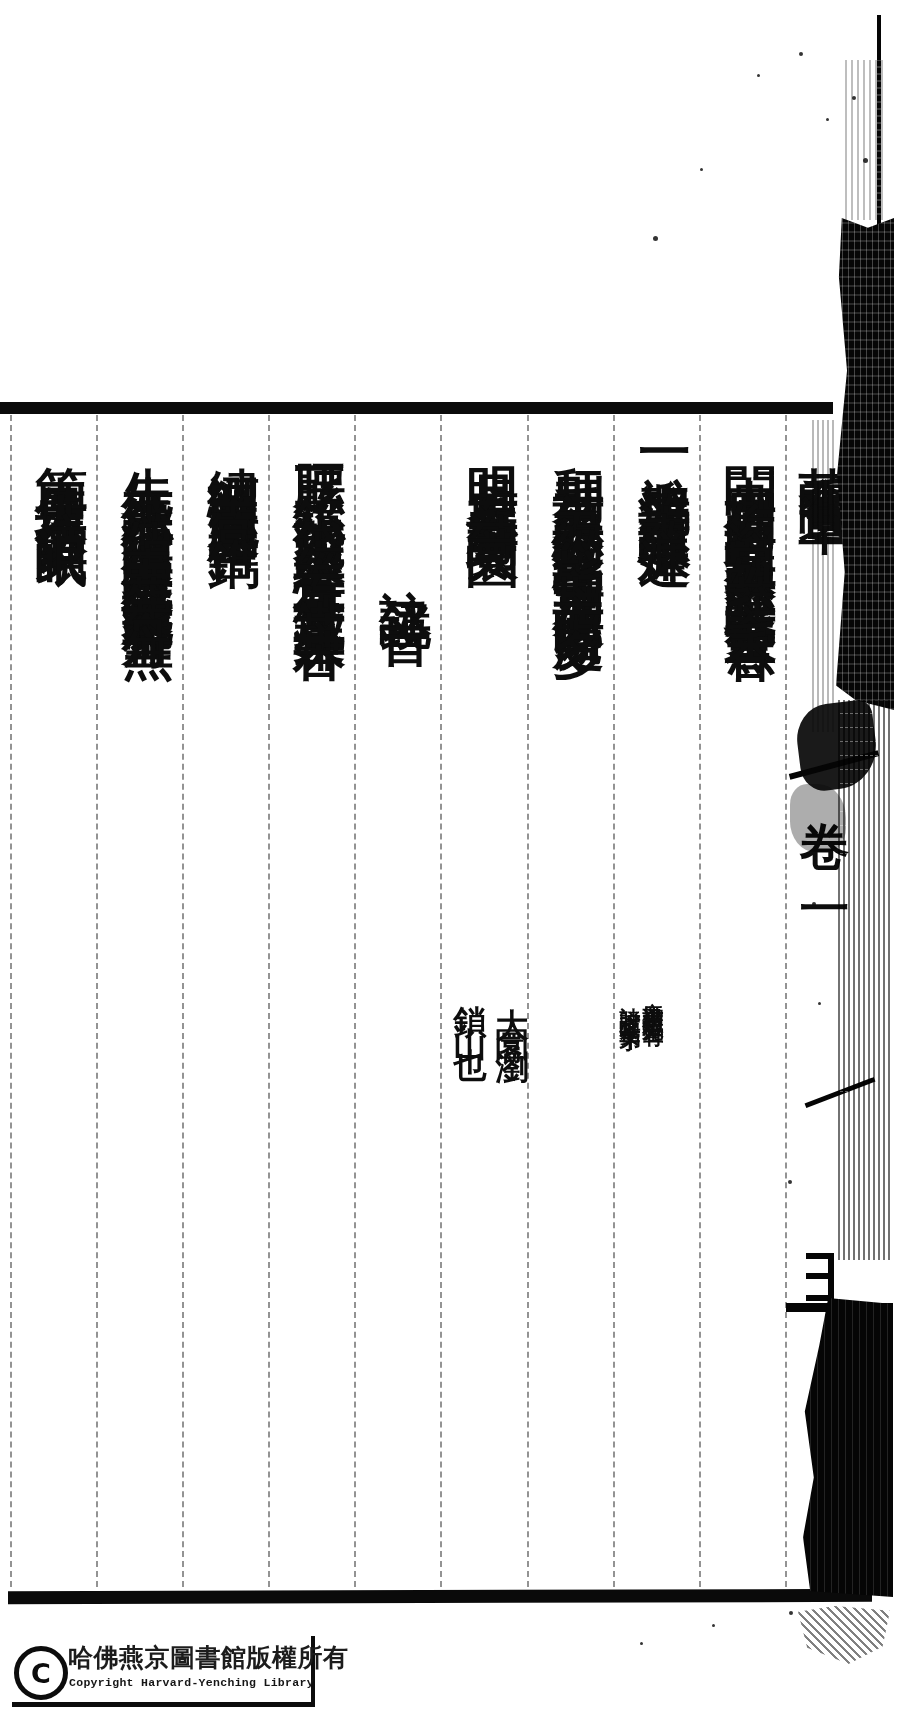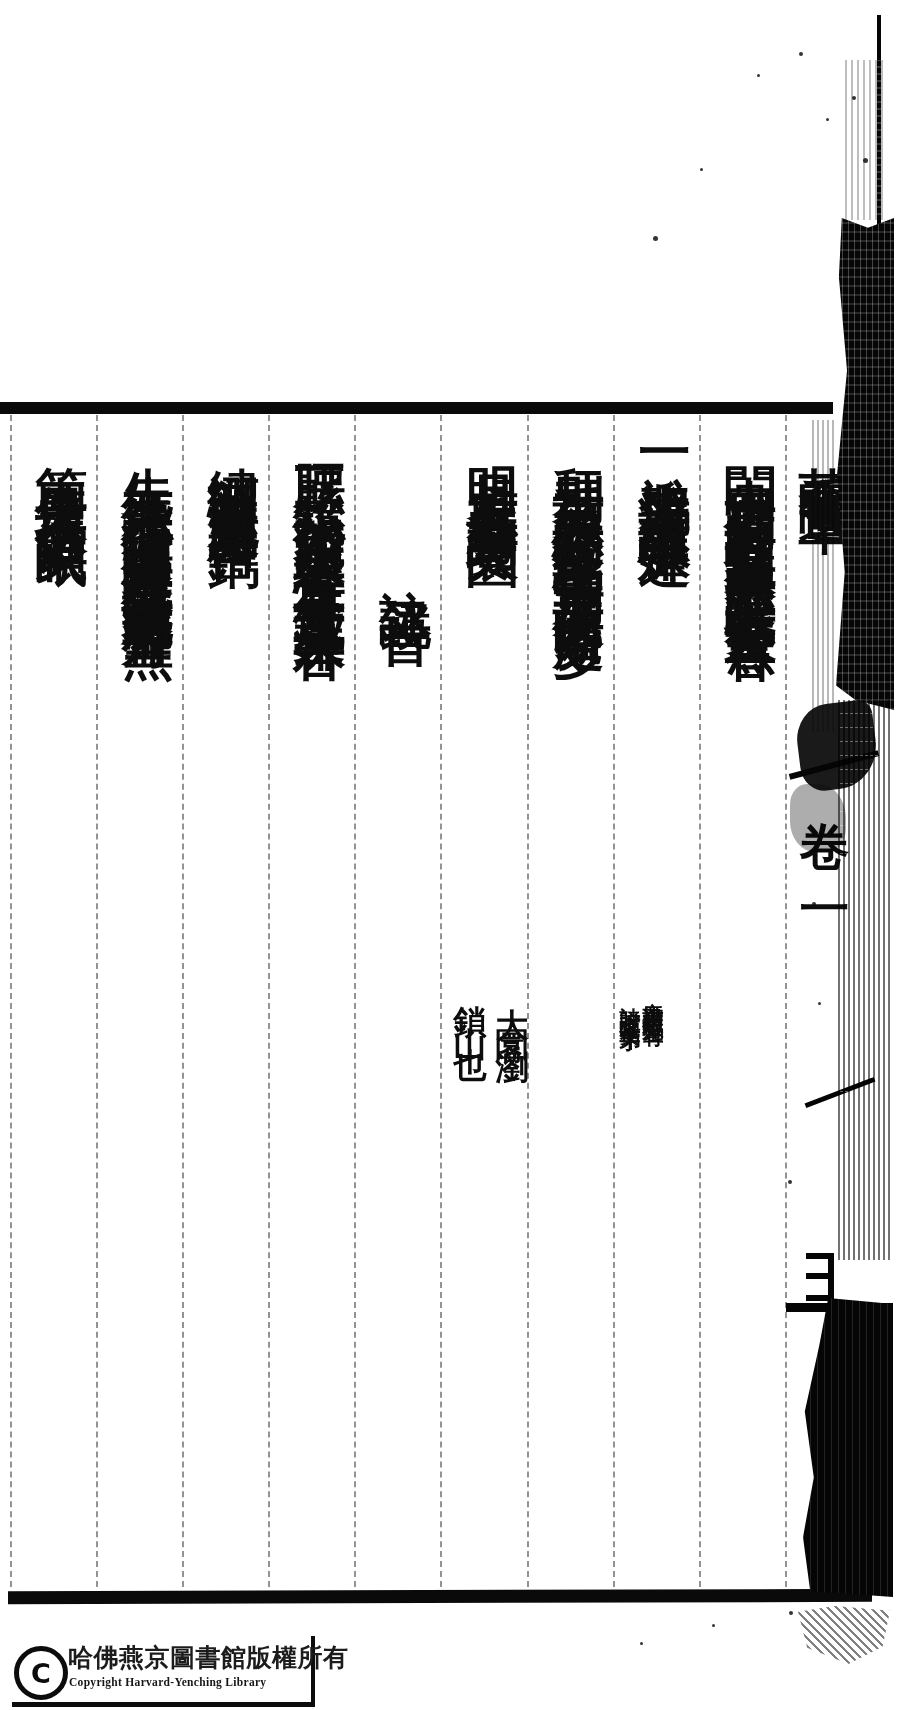--- a/index.html
+++ b/index.html
@@ -82,21 +82,21 @@
     left:14px;top:1646px;width:44px;height:44px;border:5px solid #0c0c0c;border-radius:50%;
     display:flex;align-items:center;justify-content:center;
     font-family:"DejaVu Sans",sans-serif;font-weight:bold;font-size:27px;color:#0c0c0c;
   }
   .stamp-cn{
     left:68px;top:1641px;font-size:25px;letter-spacing:.5px;color:#1c1c1c;font-weight:600;
     font-family:"DejaVu Serif",serif;
   }
   .stamp-en{
     left:69px;top:1676px;font-size:11.5px;font-weight:bold;letter-spacing:.3px;color:#161616;
-    font-family:Liberation Serif, serif;
+    font-family:Liberation Mono, monospace;
   }
 </style>
 </head>
 <body>
 
 <div class="abs rule-top"></div>
 <div class="abs rule-bottom"></div>
 
 <div class="abs sep" style="left:10px"></div>
 <div class="abs sep" style="left:96px"></div>

